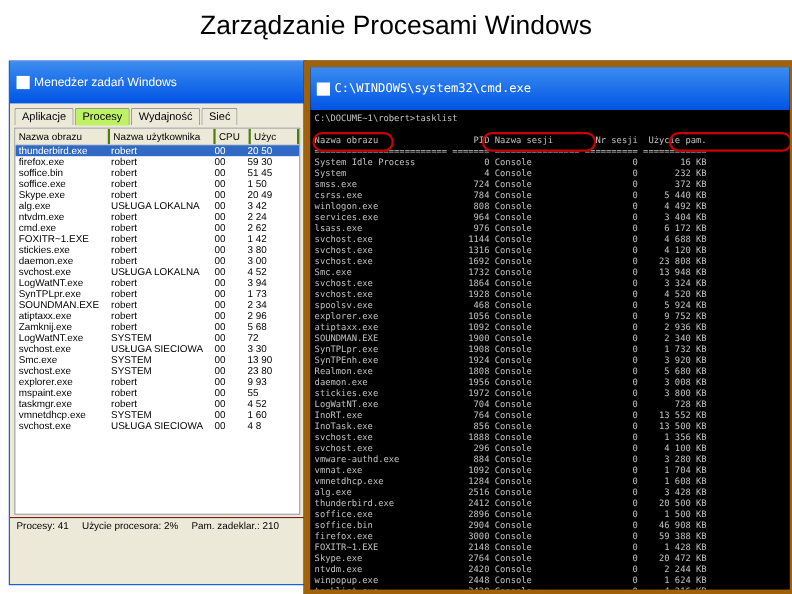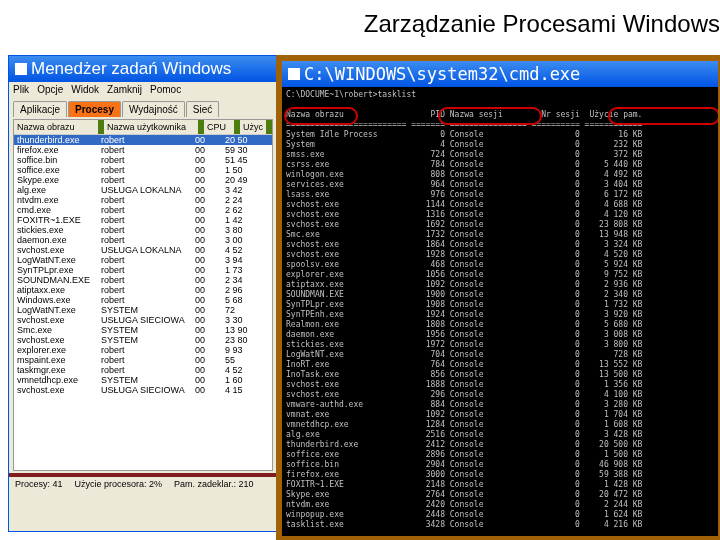--- a/index.html
+++ b/index.html
@@ -1,54 +1,53 @@
 <!DOCTYPE html>
 <html><head>
 <meta charset="utf-8">
 <style>
 body{margin:0;font-family:Tahoma,Arial,sans-serif;background:#fff;width:720px;height:540px;overflow:hidden}
-.slide-title{text-align:right;font-size:24px;padding:10px 0 6px;font-weight:400}
+.slide-title{text-align:center;font-size:24px;padding:10px 0 6px;font-weight:400}
 .taskmgr{position:absolute;left:8px;top:55px;width:268px;height:475px;border:1px solid #0054e3;background:#ece9d8;overflow:hidden}
-.titlebar{background:linear-gradient(#3c8cf0,#0054e3);color:#fff;font-size:17px;padding:3px 6px;display:flex;align-items:center}
+.titlebar{background:linear-gradient(#3c8cf0,#0054e3);color:#fff;font-size:11px;padding:13px 6px;display:flex;align-items:center}
 .titleicon{width:12px;height:12px;background:#fff;margin-right:4px;display:inline-block}
 .menubar{background:#ece9d8;font-size:10px;padding:2px 4px}
 .menubar span{margin-right:8px}
 .tabs{display:flex;padding:4px 4px 0 4px;font-size:10px}
 .tab{border:1px solid #999;border-bottom:none;padding:2px 6px;background:#ece9d8;margin-right:1px;border-radius:2px 2px 0 0}
-.tab.active{background:#f97316;font-weight:700}
+.tab.active{background:#bef264;font-weight:400}
 .tbl{background:#fff;margin:2px 4px;border:1px solid #999;height:350px;overflow:hidden}
 .tblhead{display:flex;font-size:9px;border-bottom:1px solid #ccc;background:#ece9d8}
-.tblhead div{padding:2px 3px;border-right:6px solid #4d7c0f}
+.tblhead div{padding:2px 3px;border-right:2px solid #4d7c0f}
 .th-name{width:78px}.th-user{width:88px}.th-cpu{width:24px}.th-mem{flex:1}
 .tblbody{font-size:9px}
 .row{display:flex}
 .row div{padding:0 3px;white-space:nowrap;overflow:hidden}
 .row.sel{background:#316ac5;color:#fff}
 .ck{padding:4px 6px;font-size:10px}
-.status{border-top:4px solid #7f1d1d;font-size:9px;padding:2px 6px;display:flex;gap:12px;background:#ece9d8}
+.status{border-top:1px solid #7f1d1d;font-size:9px;padding:2px 6px;display:flex;gap:12px;background:#ece9d8}
 .cmd{position:absolute;left:276px;top:55px;width:436px;height:475px;border:6px solid #a16207;background:#000;color:#c0c0c0;font-family:"Lucida Console",monospace;font-size:8px;overflow:hidden}
 .cmd .titlebar{background:linear-gradient(#3c8cf0,#0054e3)}
 .cmdbody{padding:3px 4px;line-height:10px;white-space:pre}
 .hdr-row{position:relative}
 .oval{position:absolute;border:2px solid #c00;border-radius:12px;pointer-events:none}
 .ov1{left:-2px;top:-3px;width:70px;height:14px}
 .ov2{left:152px;top:-3px;width:100px;height:14px}
 .ov3{left:322px;top:-3px;width:108px;height:14px}
 </style>
 </head>
 <body>
 
 <div class="slide-title">Zarządzanie Procesami Windows</div>
 
 <div class="taskmgr">
   <div class="titlebar">
     <span class="titleicon"></span>
     <span>Menedżer zadań Windows</span>
   </div>
-  <div class="menubar" id="tm-menu"><span>Plik</span><span>Opcje</span><span>Widok</span><span>Zamknij</span><span>Pomoc</span></div>
   <div class="tabs" id="tm-tabs">
       <div class="tab">Aplikacje</div>
       <div class="tab active">Procesy</div>
       <div class="tab">Wydajność</div>
       <div class="tab">Sieć</div>
     </div>
   <div class="tbl">
     <div class="tblhead">
       <div class="th-name">Nazwa obrazu</div>
       <div class="th-user">Nazwa użytkownika</div>
@@ -146,21 +145,21 @@
           <div class="th-cpu">00</div>
           <div class="th-mem">2 34</div>
         </div>
         <div class="row">
           <div class="th-name">atiptaxx.exe</div>
           <div class="th-user">robert</div>
           <div class="th-cpu">00</div>
           <div class="th-mem">2 96</div>
         </div>
         <div class="row">
-          <div class="th-name">Windows.exe</div>
+          <div class="th-name">Zamknij.exe</div>
           <div class="th-user">robert</div>
           <div class="th-cpu">00</div>
           <div class="th-mem">5 68</div>
         </div>
         <div class="row">
           <div class="th-name">LogWatNT.exe</div>
           <div class="th-user">SYSTEM</div>
           <div class="th-cpu">00</div>
           <div class="th-mem">72</div>
         </div>
@@ -203,21 +202,21 @@
         <div class="row">
           <div class="th-name">vmnetdhcp.exe</div>
           <div class="th-user">SYSTEM</div>
           <div class="th-cpu">00</div>
           <div class="th-mem">1 60</div>
         </div>
         <div class="row">
           <div class="th-name">svchost.exe</div>
           <div class="th-user">USŁUGA SIECIOWA</div>
           <div class="th-cpu">00</div>
-          <div class="th-mem">4 15</div>
+          <div class="th-mem">4 8</div>
         </div>
       </div>
   </div>
   <div class="status">
     <span>Procesy: 41</span>
     <span>Użycie procesora: 2%</span>
     <span>Pam. zadeklar.: 210</span>
   </div>
 </div>
 

